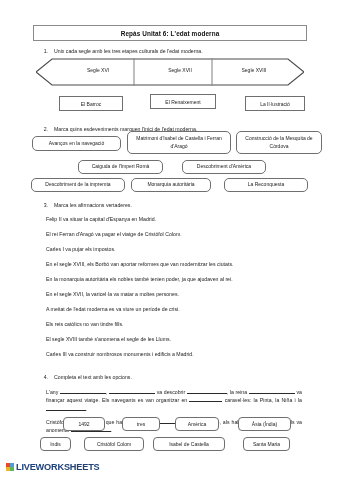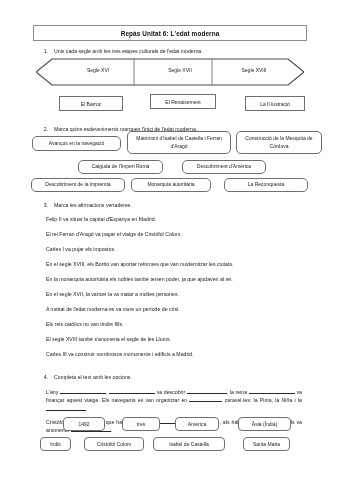--- a/index.html
+++ b/index.html
@@ -260,14 +260,23 @@
 
   <div class="ans a1">1492</div>
   <div class="ans a2">tres</div>
   <div class="ans a3">Amèrica</div>
   <div class="ans a4">Àsia (Índia)</div>
   <div class="ans a5">Indis</div>
   <div class="ans a6">Cristòfol Colom</div>
   <div class="ans a7">Isabel de Castella</div>
   <div class="ans a8">Santa Maria</div>
 
+  <div class="footer">
+    <span class="logo-mark">
+      <i style="background: rgb(232, 70, 45);"></i>
+      <i style="background: rgb(76, 159, 216);"></i>
+      <i style="background: rgb(240, 180, 41);"></i>
+      <i style="background: rgb(91, 184, 91);"></i>
+    </span>
+    <span class="footer-text" style="color: rgb(32, 66, 122);">LIVEWORKSHEETS</span>
+  </div>
 
 </div>
 
 </body></html>

